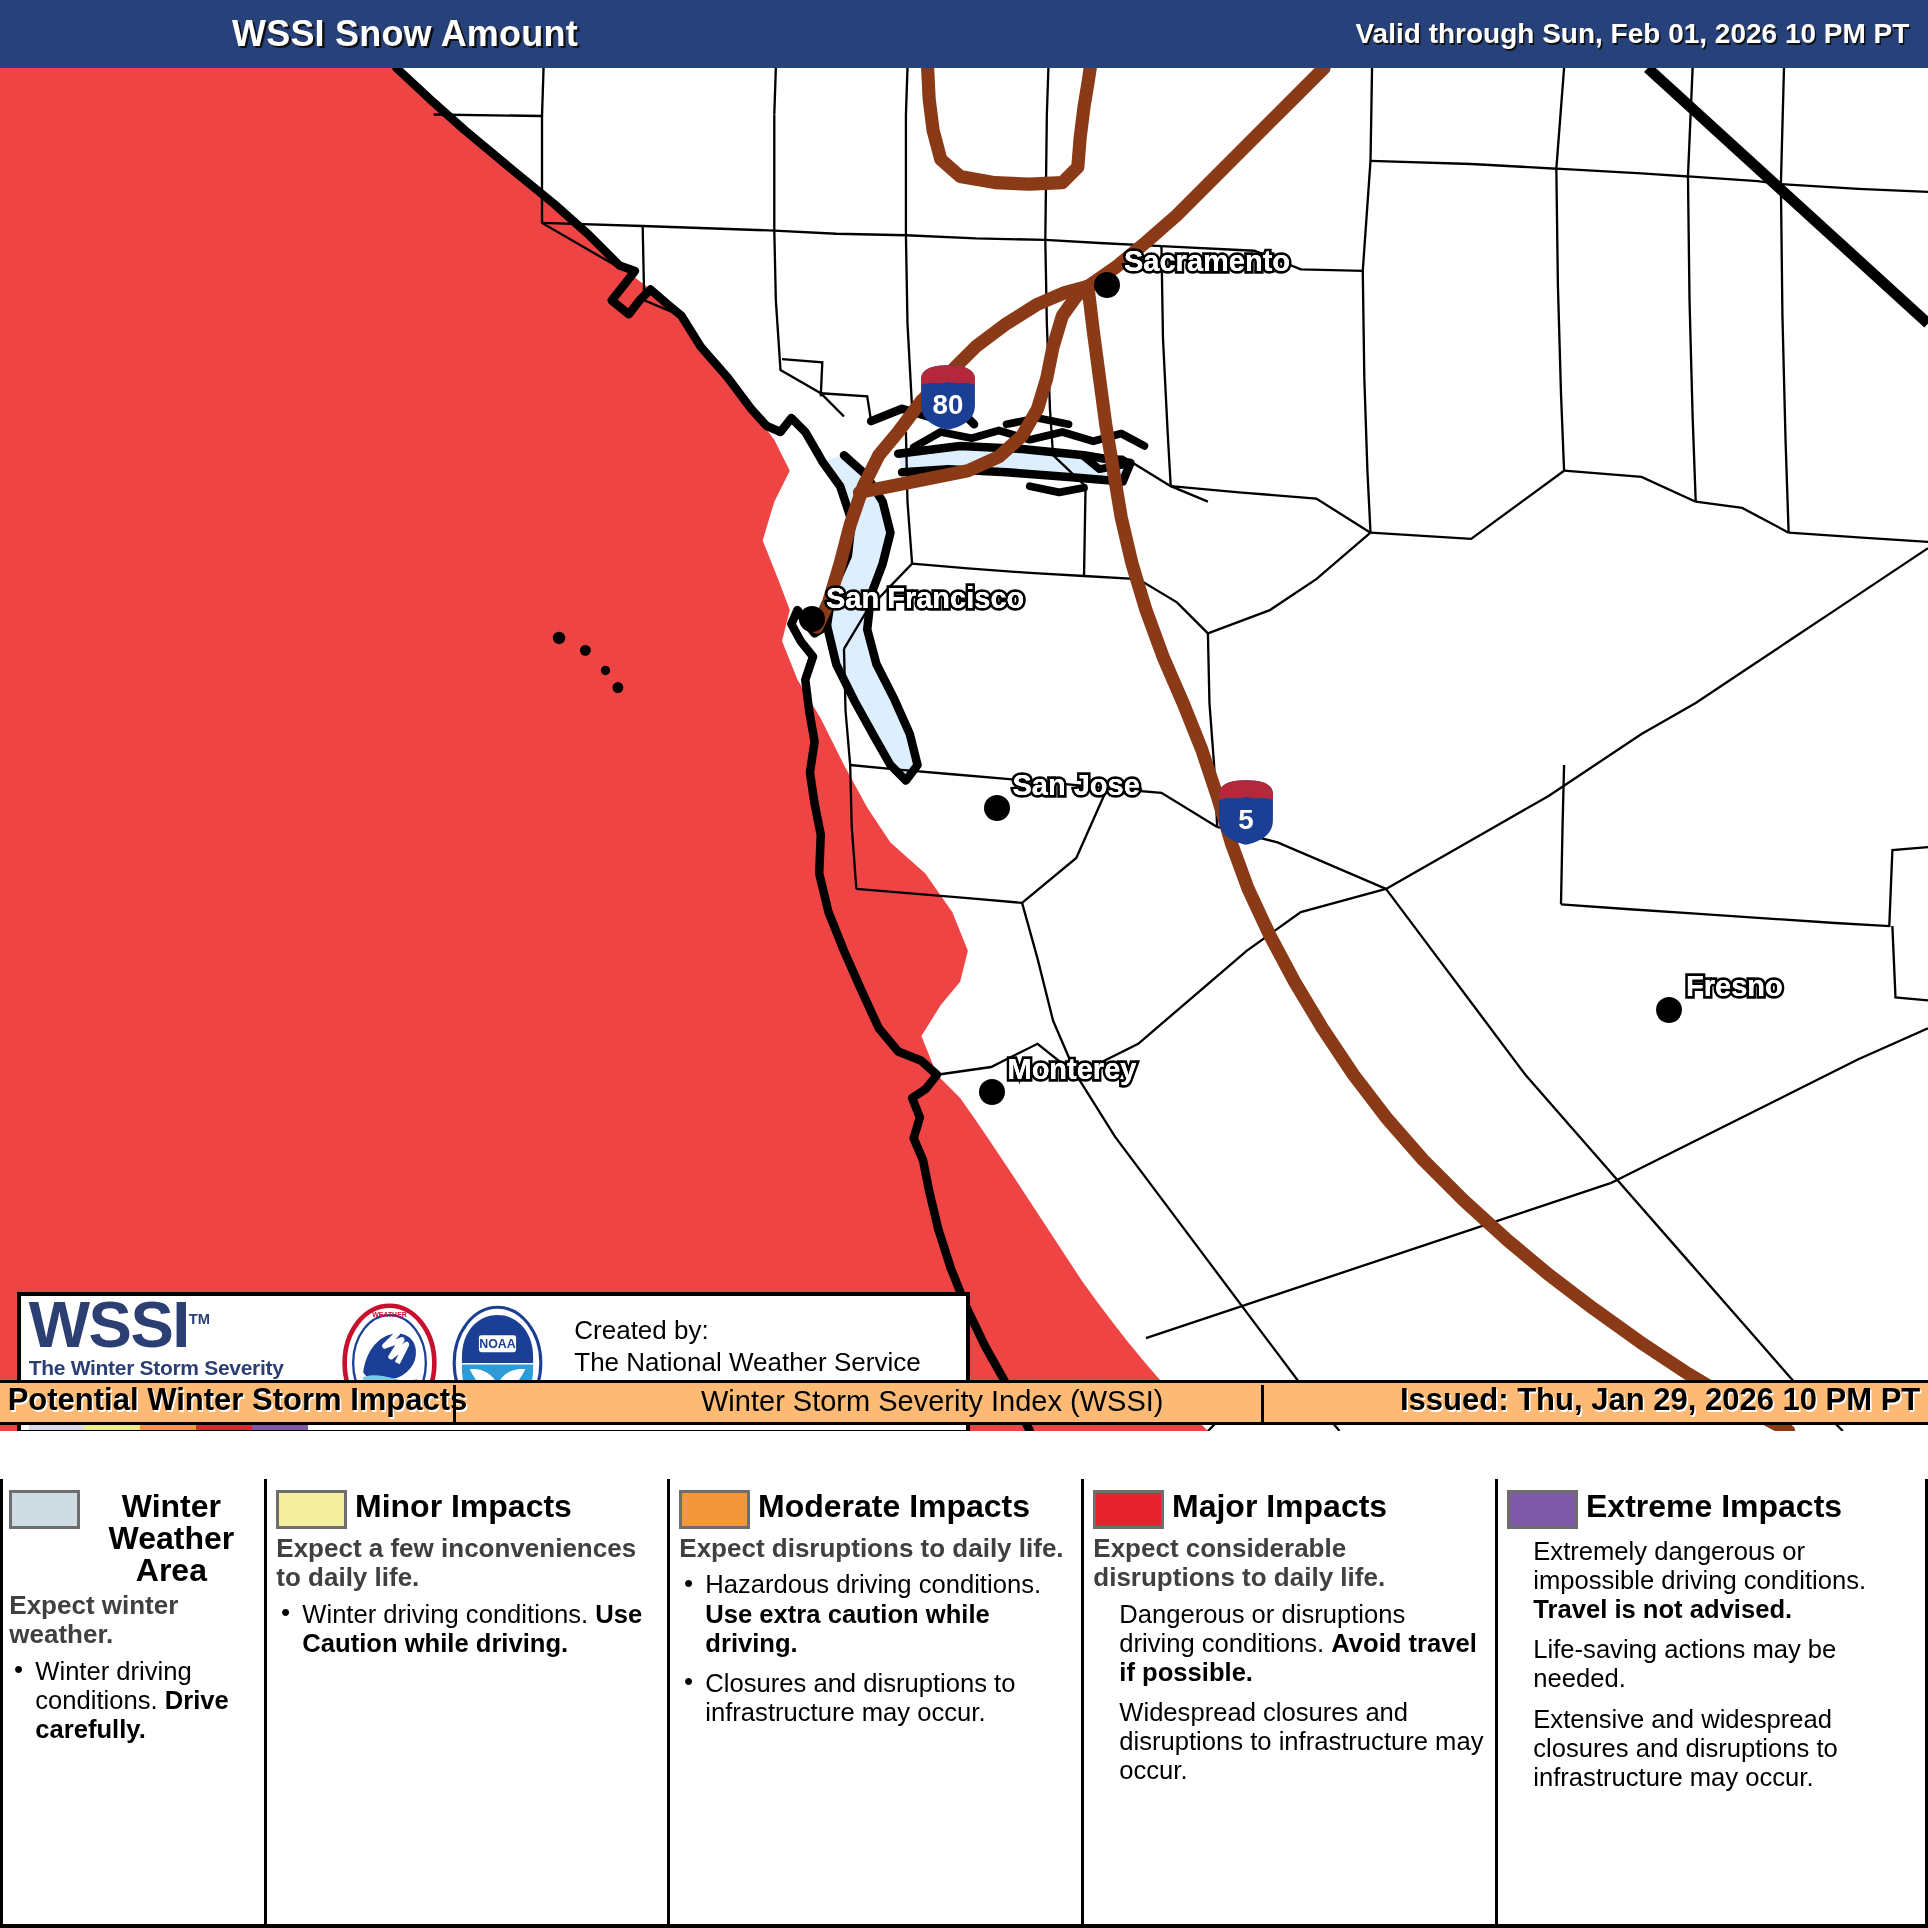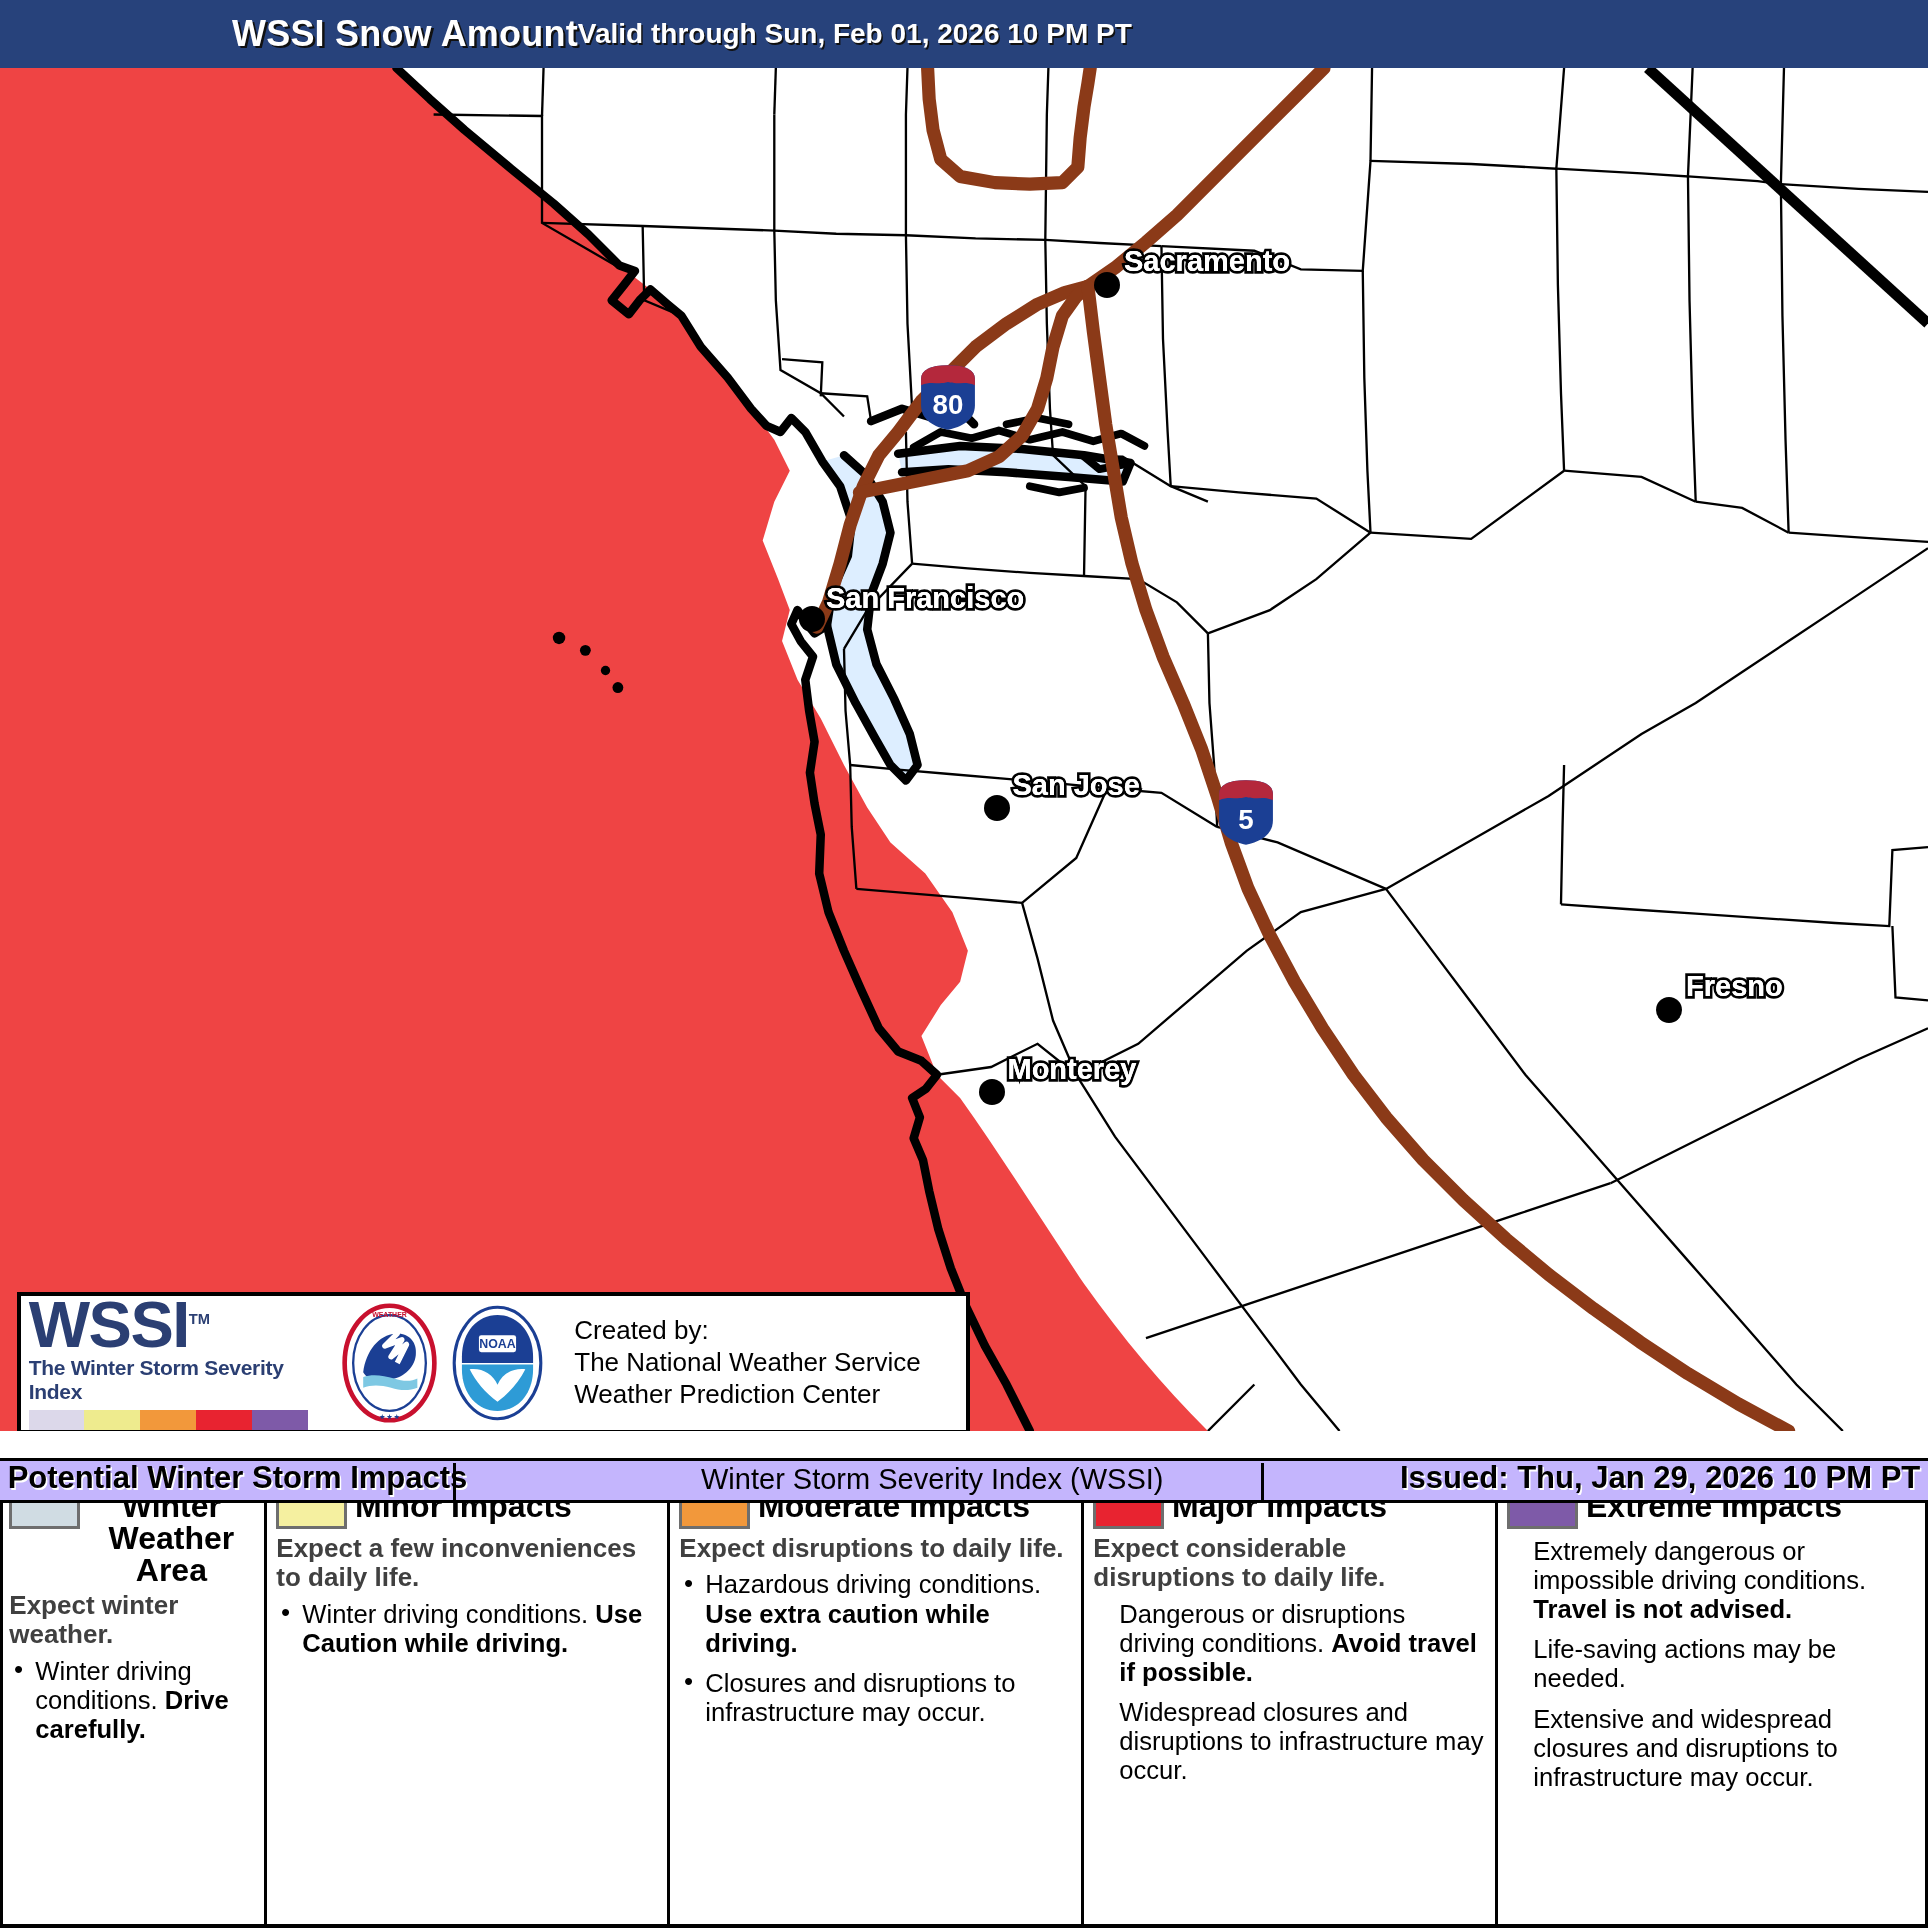--- a/index.html
+++ b/index.html
@@ -9,21 +9,21 @@
     font-family:"Liberation Sans", sans-serif;
     overflow:hidden;
     position:relative;
   }
   .page{position:relative;width:1928px;height:1928px;}
 
   
   .header{
     position:absolute;left:0;top:0;width:1928px;height:68px;
     background:#27427b;
-    display:flex;align-items:center;
+    display:flex;align-items:center;justify-content:space-between;
     box-sizing:border-box;padding:0 18.6px 0 232px;
     z-index:40;
   }
   .header-title{
     color:#ffffff;font-size:36px;font-weight:bold;
     text-shadow:2.3px 2.3px 0 #111111;
     letter-spacing:0.2px;
   }
   .header-valid{
     color:#ffffff;font-size:28px;font-weight:bold;
@@ -78,22 +78,22 @@
   .wssi-strip div{flex:1;height:100%;}
 
   .nws-logo{width:99px;height:124px;flex:0 0 99px;}
   .noaa-logo{width:99px;height:124px;flex:0 0 99px;}
   .created-by{
     margin-left:18.6px;font-size:26px;color:#000000;line-height:1.22;
   }
 
   
   .graybar{
-    position:absolute;left:0;top:1458px;width:1928px;height:45px;
-    background:#c4b5fd;border-top:3.1px solid #000000;border-bottom:3.9px solid #000000;
+    position:absolute;left:0;top:1380px;width:1928px;height:45px;
+    background:#fdba74;border-top:3.1px solid #000000;border-bottom:3.9px solid #000000;
     box-sizing:border-box;z-index:35;
   }
   .gb-left{
     position:absolute;left:7.7px;top:-1.5px;font-size:31px;font-weight:bold;color:#000000;
     text-shadow:1.5px 1.5px 0 #ffffff;
   }
   .gb-div1{position:absolute;left:453px;top:1.5px;width:3.1px;height:37px;background:#000000;}
   .gb-mid{
     position:absolute;left:701px;top:1.5px;font-size:29px;color:#000000;
   }

